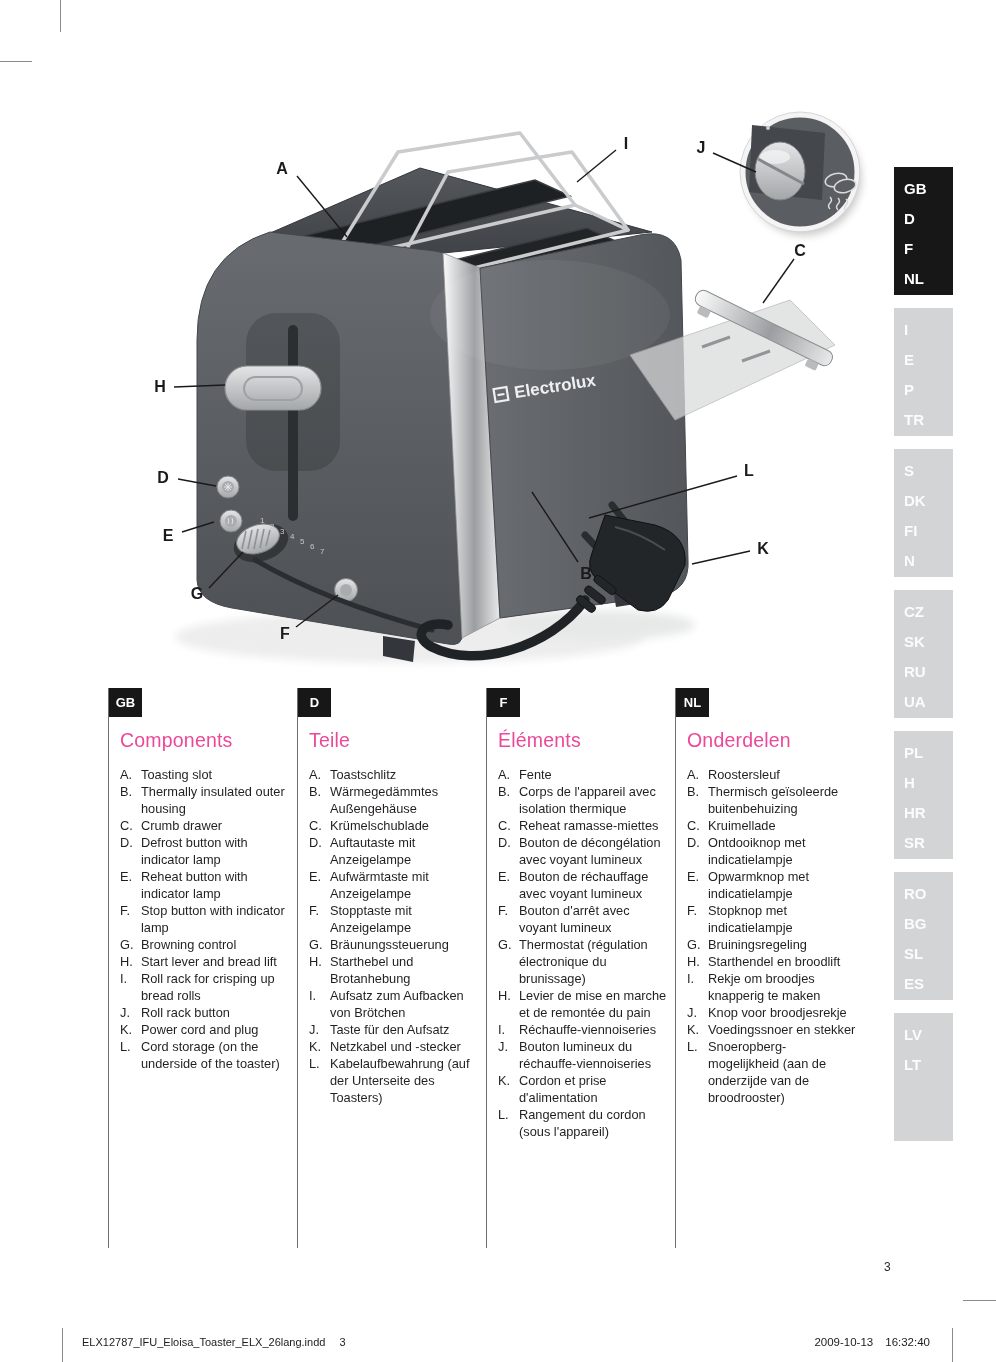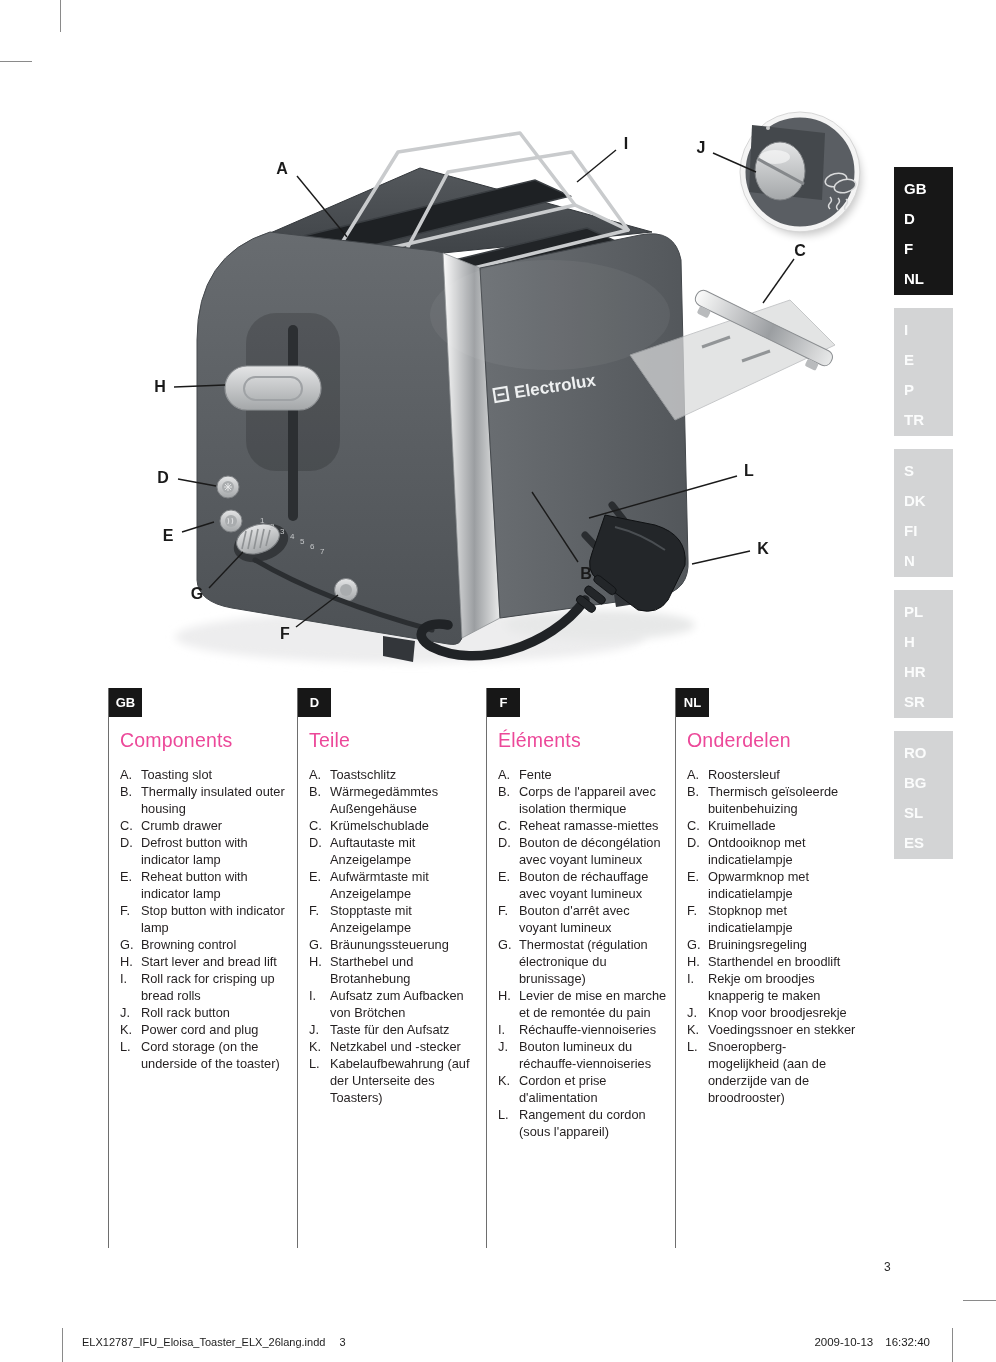--- a/index.html
+++ b/index.html
@@ -239,30 +239,40 @@
       <span class="lang-code">P</span>
       <span class="lang-code">TR</span>
     </div>
     <div class="lang-group">
       <span class="lang-code">S</span>
       <span class="lang-code">DK</span>
       <span class="lang-code">FI</span>
       <span class="lang-code">N</span>
     </div>
     <div class="lang-group">
+      <span class="lang-code">CZ</span>
+      <span class="lang-code">SK</span>
+      <span class="lang-code">RU</span>
+      <span class="lang-code">UA</span>
+    </div>
+    <div class="lang-group">
       <span class="lang-code">PL</span>
       <span class="lang-code">H</span>
       <span class="lang-code">HR</span>
       <span class="lang-code">SR</span>
     </div>
     <div class="lang-group">
       <span class="lang-code">RO</span>
       <span class="lang-code">BG</span>
       <span class="lang-code">SL</span>
       <span class="lang-code">ES</span>
+    </div>
+    <div class="lang-group">
+      <span class="lang-code">LV</span>
+      <span class="lang-code">LT</span>
     </div>
 </div>
 
 <div class="columns">
   <section class="col">
       <div class="tab">
         <span>GB</span>
       </div>
       <h2 class="col-title">Components</h2>
       <div class="items">

